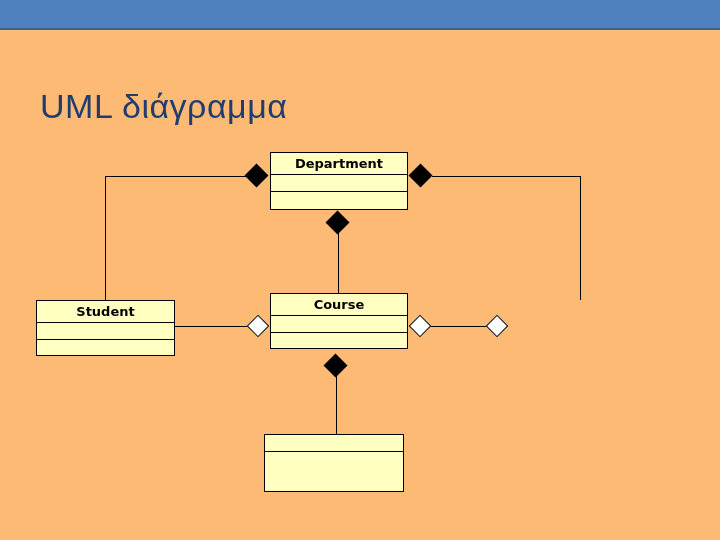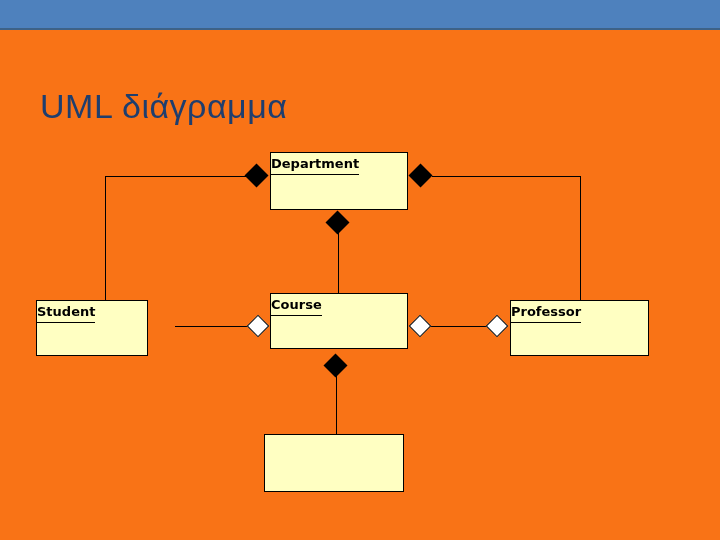--- a/index.html
+++ b/index.html
@@ -2,21 +2,21 @@
 <html style="--top-bar: #4e81bd; --top-bar-edge: #3d6288; --title-text: #1f3e6e; --class-fill: #ffffc2; --class-border: #000000; --connector: #000000;"><head>
 <meta charset="utf-8">
 <style>
   html, body { margin: 0; padding: 0; }
   body { font-family: "Liberation Sans", sans-serif; }
 
   #slide {
     position: relative;
     width: 720px;
     height: 540px;
-    background: #f97316;
+    background: #fdba74;
     overflow: hidden;
   }
 
   
   #top-bar {
     position: absolute;
     left: 0; top: 0;
     width: 720px; height: 28px;
     background: var(--top-bar, #4e81bd);
     border-bottom: 2px solid var(--top-bar-edge, #3d6288);
@@ -33,21 +33,21 @@
     white-space: nowrap;
   }
 
   
   .uml-class {
     position: absolute;
     background: var(--class-fill, #ffffc2);
     border: 1px solid var(--class-border, #000000);
     box-sizing: border-box;
     display: flex;
-    flex-direction: row;
+    flex-direction: column;
     justify-content: flex-end;
   }
   .uml-title {
     height: 22px;
     line-height: 22px;
     text-align: center;
     font-family: "DejaVu Sans", sans-serif;
     font-size: 13px;
     font-weight: bold;
     color: #000000;
@@ -55,21 +55,21 @@
     box-sizing: border-box;
   }
   .uml-attrs {
     height: 17px;
     border-bottom: 1px solid var(--class-border, #000000);
     box-sizing: border-box;
   }
   .uml-ops { flex: 1; }
 
   #box-department    { left: 270px; top: 152px; width: 138px; height: 58px; }
-  #box-student       { left: 36px;  top: 300px; width: 112px; height: 56px; }
+  #box-student       { left: 36px;  top: 300px; width: 139px; height: 56px; }
   #box-course        { left: 270px; top: 293px; width: 138px; height: 56px; }
   #box-professor     { left: 510px; top: 300px; width: 139px; height: 56px; }
   #box-studentrecord { left: 264px; top: 434px; width: 140px; height: 58px; }
 
   
   .line {
     position: absolute;
     background: var(--connector, #000000);
   }
   #l-dept-left-h   { left: 105px; top: 176px; width: 144px; height: 1px; }
@@ -140,24 +140,19 @@
     <div class="uml-attrs"></div>
     <div class="uml-ops"></div>
   </div>
 
   <div class="uml-class" id="box-course">
     <div class="uml-title">Course</div>
     <div class="uml-attrs"></div>
     <div class="uml-ops"></div>
   </div>
 
-  <div class="uml-class" id="box-professor">
-    <div class="uml-title">Professor</div>
-    <div class="uml-attrs"></div>
-    <div class="uml-ops"></div>
-  </div>
 
   <div class="uml-class" id="box-studentrecord">
     <div class="uml-attrs"></div>
     <div class="uml-ops"></div>
   </div>
 
 </div>
 
 </body></html>

